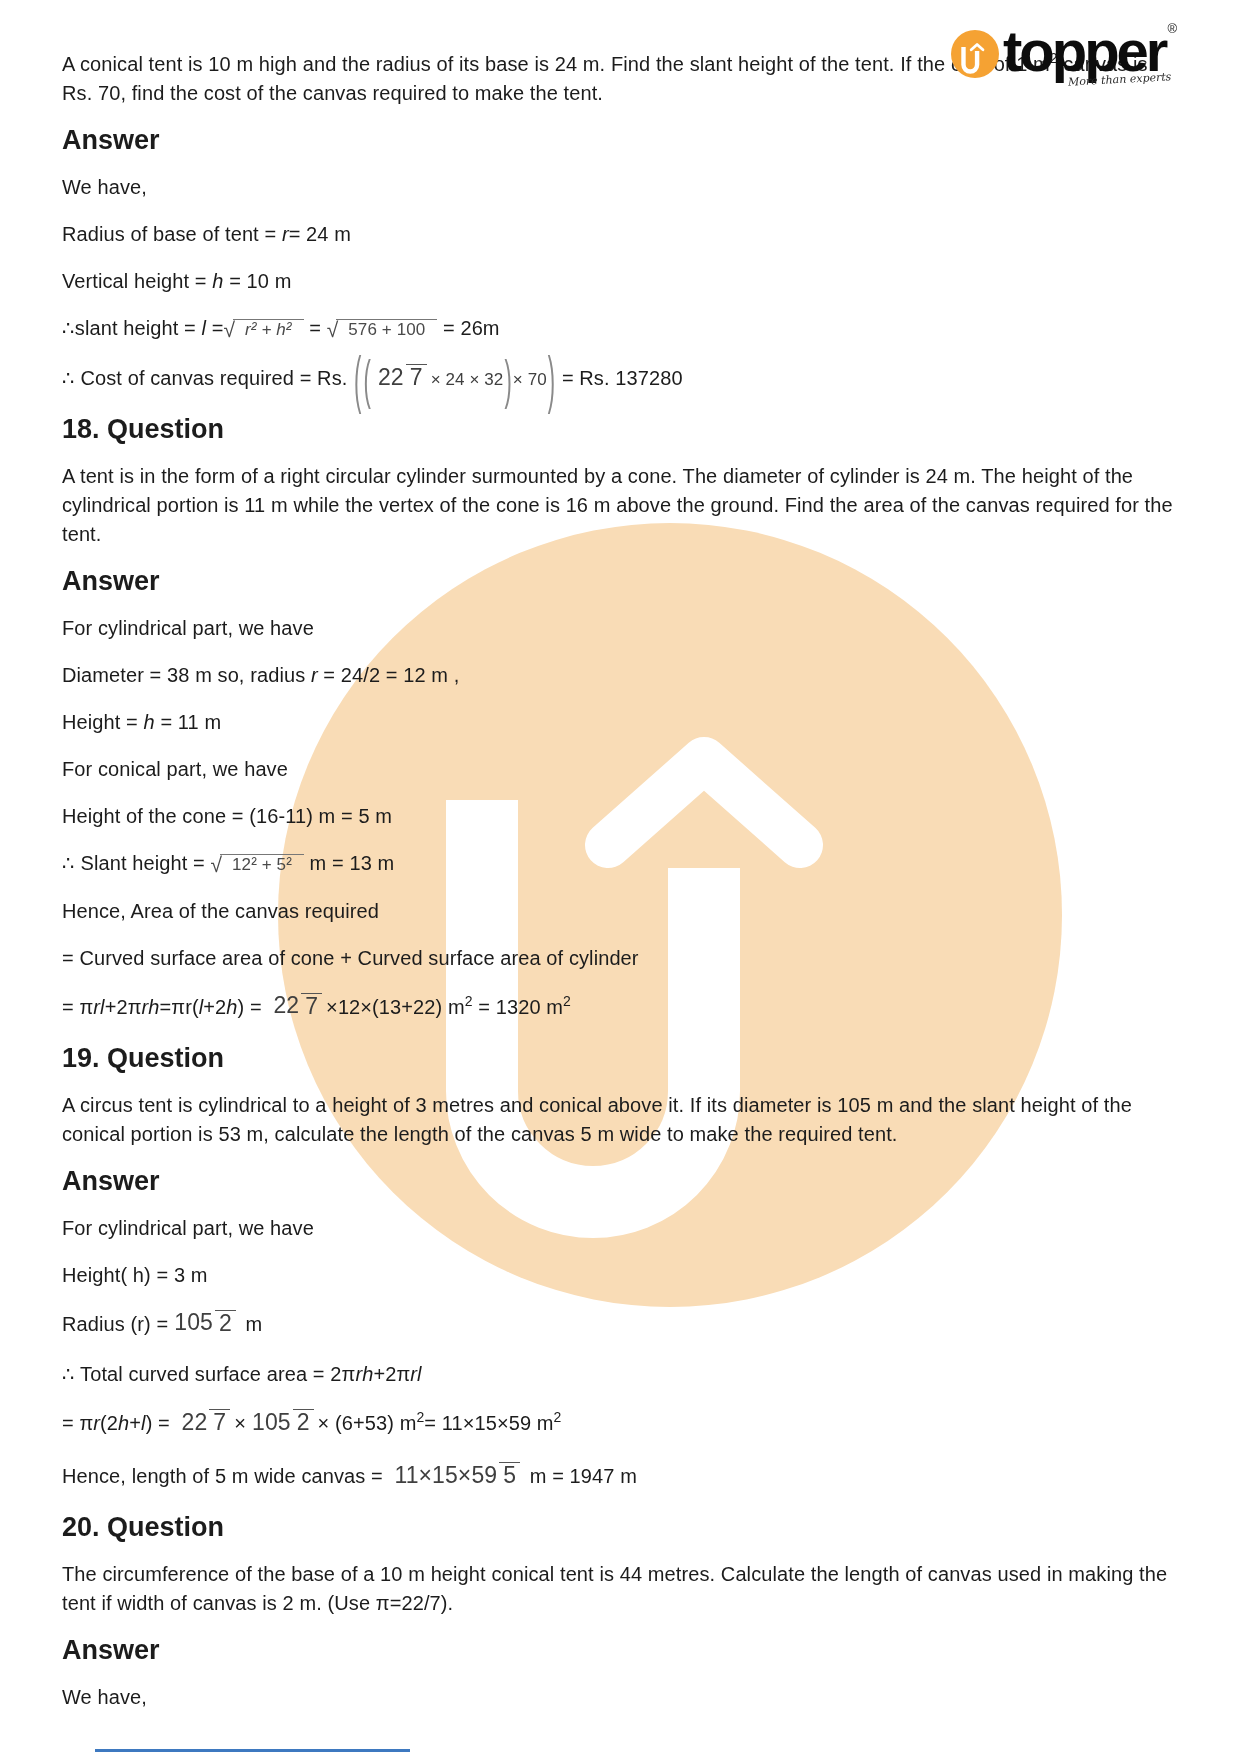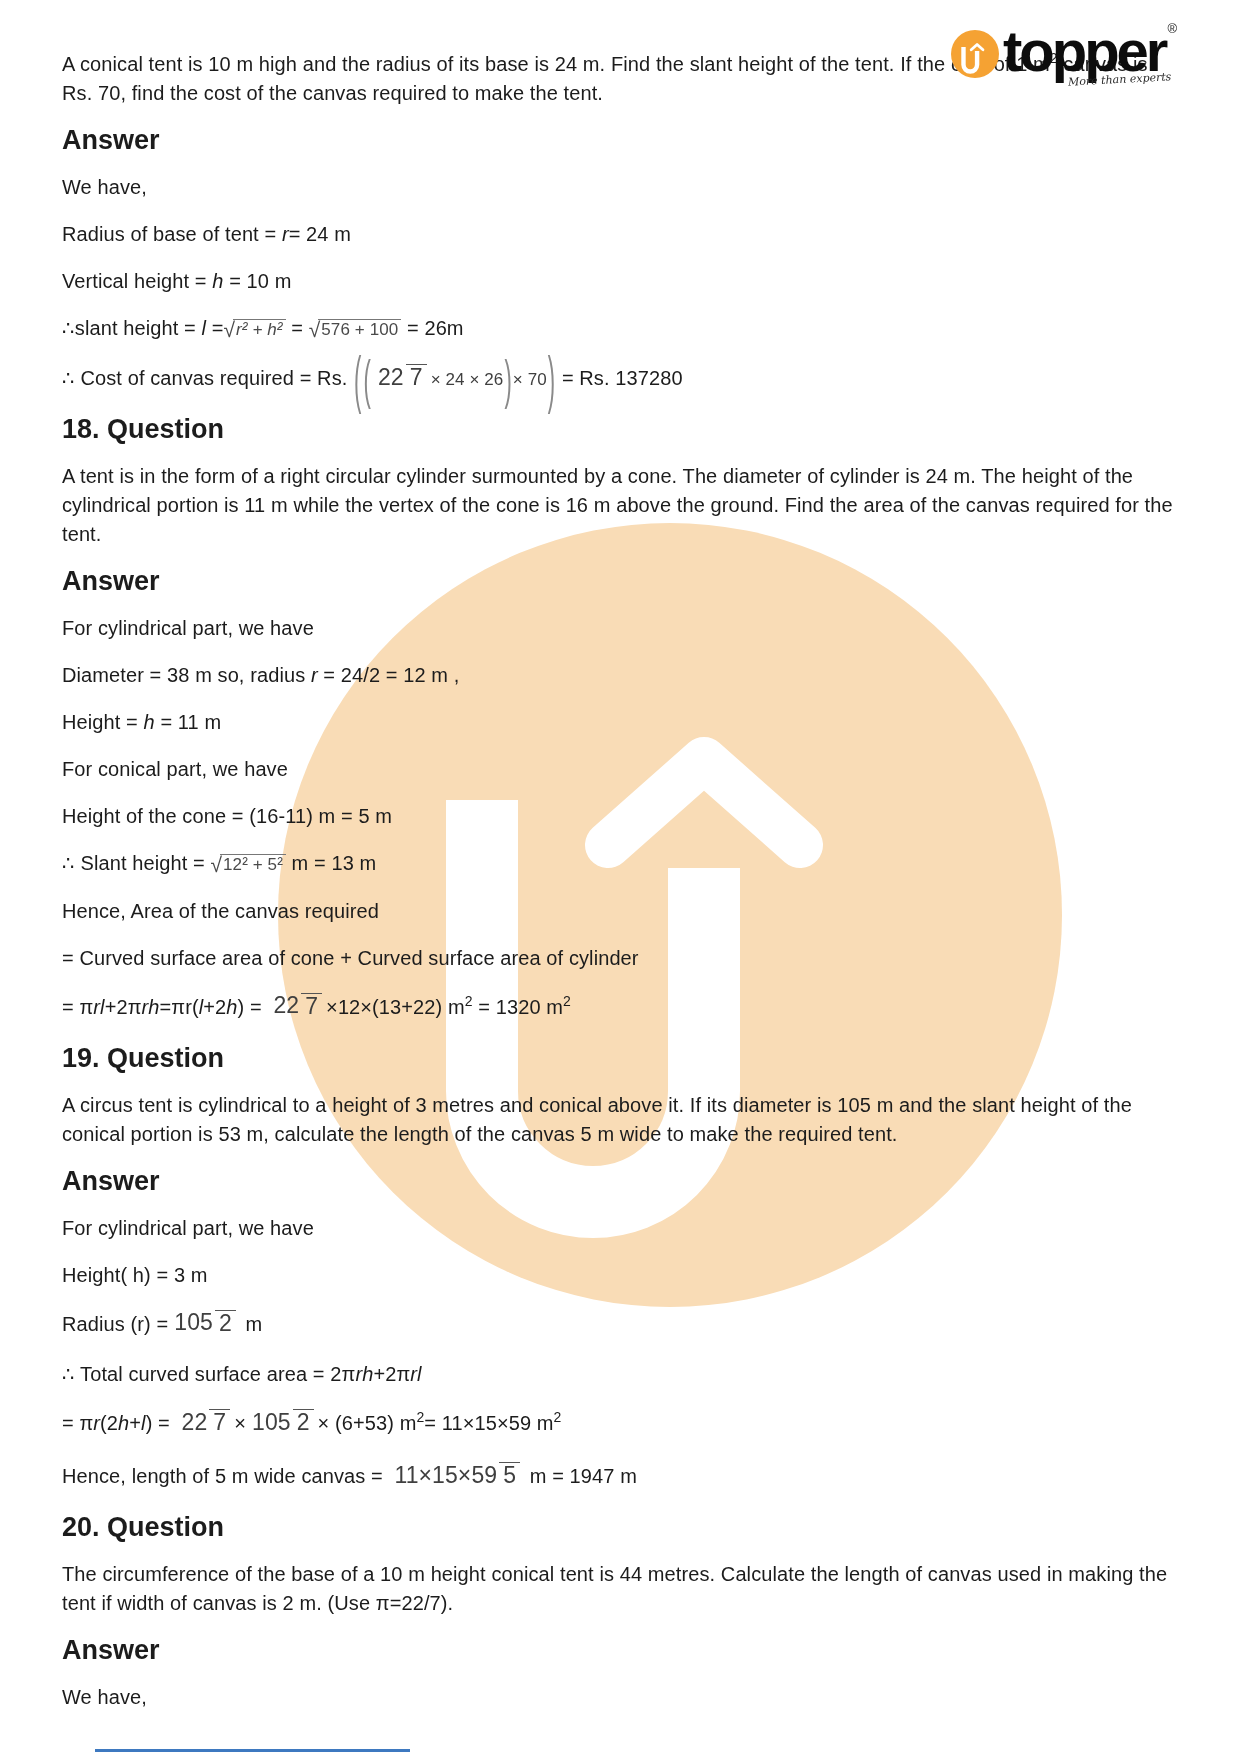--- a/index.html
+++ b/index.html
@@ -19,21 +19,21 @@
   i{font-style:italic;}
   .sup{font-size:14px;vertical-align:super;line-height:0;}
   
   .eqsm{font-size:17px;color:#3f3f3f;}
   .frac{display:inline-flex;flex-direction:row;align-items:center;vertical-align:middle;
         font-size:23px;color:#3f3f3f;line-height:1.12;margin:4px 4px;position:relative;top:-2px;}
   .frac .den{border-top:1.4px solid #555;padding:0 4px;}
   .frac .num{padding:0 2px;}
   .sqrt{font-size:17px;color:#4a4a4a;white-space:nowrap;}
   .sqrt .sym{font-size:21px;vertical-align:-2px;}
-  .sqrt .bar{border-top:1.4px solid #777;padding:0 3px;font-style:italic;margin-left:-2px;}
+  .sqrt .bar{border-top:1.4px solid #777;padding:0 12px;font-style:italic;margin-left:-2px;}
   .sqrt .bar.upright{font-style:normal;}
   .bp{display:inline-block;color:#8a8a8a;font-weight:200;vertical-align:middle;margin:0 1px;}
   .bp.outer{transform:scaleY(2.9);font-size:22px;}
   .bp.inner{transform:scaleY(2.4);font-size:22px;}
   
   .logo{position:absolute;top:22px;right:63px;z-index:3;display:flex;align-items:flex-start;}
   .logo-circle{width:48px;height:48px;margin-top:8px;}
   .logo-word{font-weight:bold;font-size:58px;line-height:58px;letter-spacing:-3px;color:#0d0d0d;
              font-family:"Liberation Sans",sans-serif;margin-left:4px;}
   .logo-reg{font-size:13px;color:#1a1a1a;margin:0 0 0 2px;line-height:13px;}
@@ -73,21 +73,21 @@
 
     <p class="para"><span>Radius of base of tent = </span><i>r</i><span>= 24 m</span></p>
 
     <p class="para"><span>Vertical height = </span><i>h</i><span> = 10 m</span></p>
 
     <p class="para"><span>∴slant height = </span><i>l</i><span> =</span><span class="sqrt"><span class="sym">√</span><span class="bar">r² + h²</span></span><span> = </span><span class="sqrt"><span class="sym">√</span><span class="bar upright">576 + 100</span></span><span> = 26m</span></p>
 
     <p class="para"><span>∴ Cost of canvas required = Rs. </span><span class="bp outer">(</span><span class="bp inner">(</span><span class="frac">
           <span class="num">22</span>
           <span class="den">7</span>
-        </span><span class="eqsm">× 24 × 26</span><span class="bp inner">)</span><span class="eqsm">× 70</span><span class="bp outer">)</span><span> = Rs. 137280</span></p>
+        </span><span class="eqsm">× 24 × 32</span><span class="bp inner">)</span><span class="eqsm">× 70</span><span class="bp outer">)</span><span> = Rs. 137280</span></p>
 
     <p class="head">18. Question</p>
     <p class="para">A tent is in the form of a right circular cylinder surmounted by a cone. The diameter of cylinder is 24 m. The height of the cylindrical portion is 11 m while the vertex of the cone is 16 m above the ground. Find the area of the canvas required for the tent.</p>
     <p class="head">Answer</p>
     <p class="para">For cylindrical part, we have</p>
 
     <p class="para"><span>Diameter = 38 m so, radius </span><i>r</i><span> = 24/2 = 12 m ,</span></p>
 
     <p class="para"><span>Height = </span><i>h</i><span> = 11 m</span></p>
 

